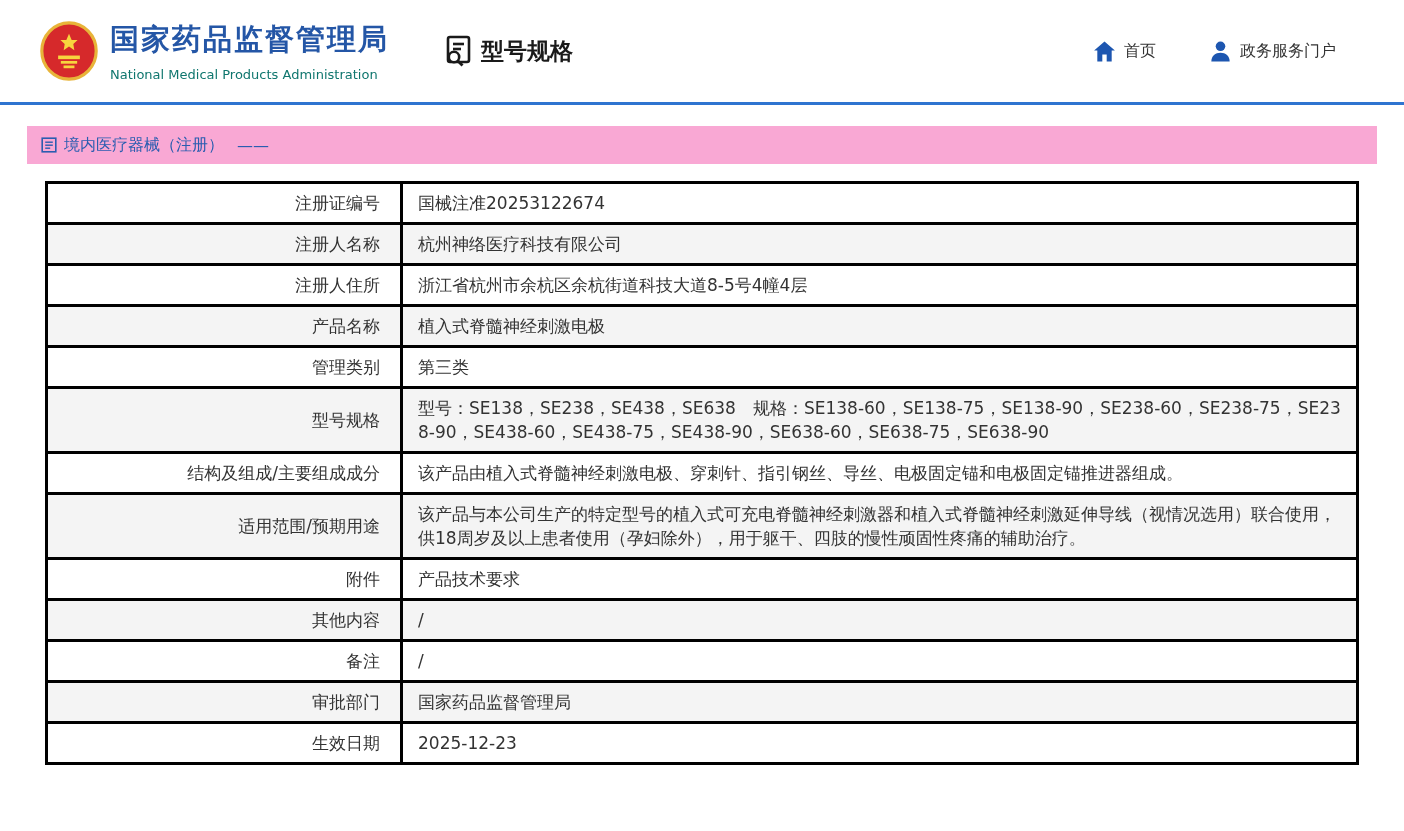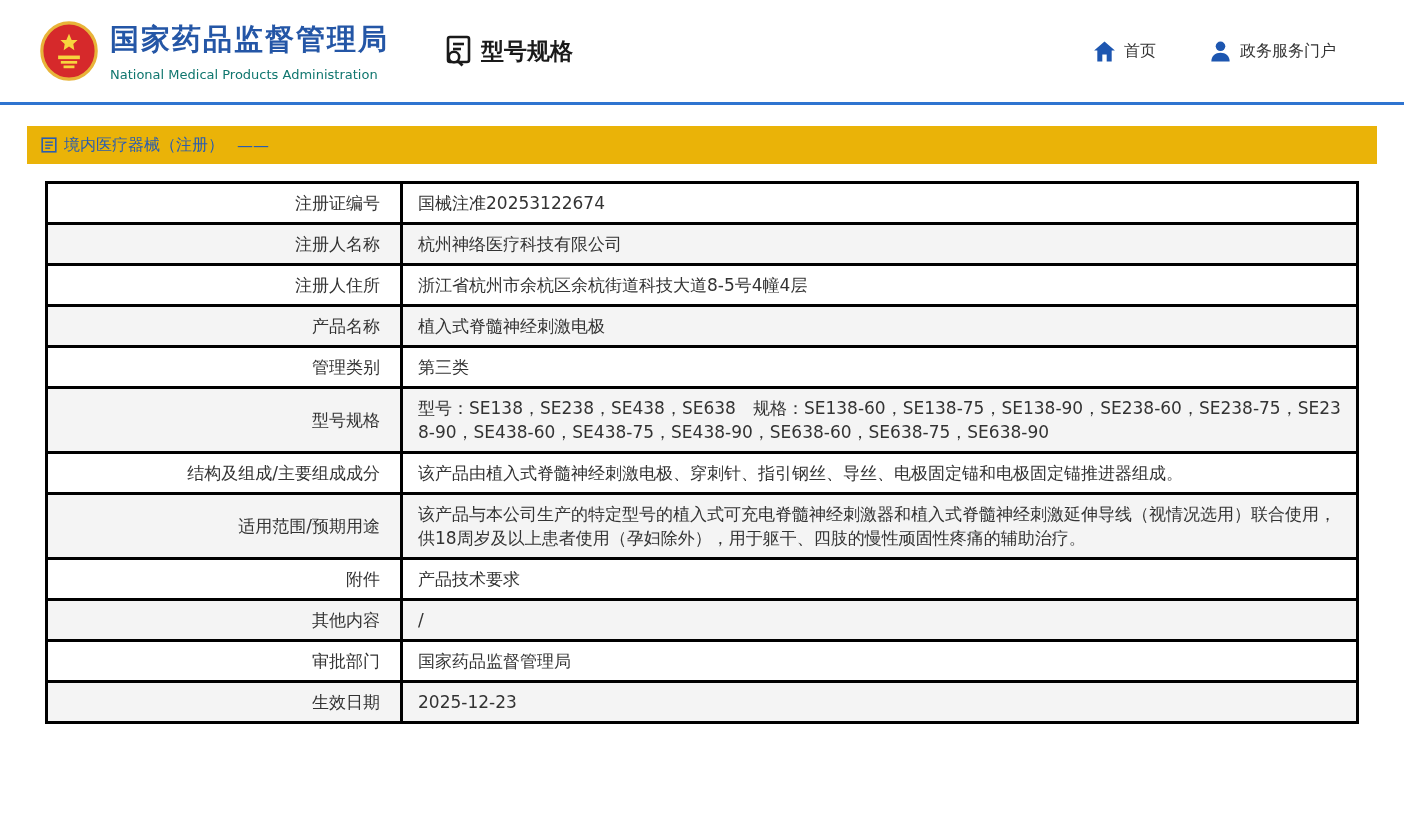--- a/index.html
+++ b/index.html
@@ -36,21 +36,21 @@
     gap: 7px; cursor: pointer;
   }
   .nav-label { font-size: 16px; color: #333; white-space: nowrap; }
 
   .blue-line { height: 3px; background: #2f74d0; }
 
   
   .section-bar {
     margin: 21px 27px 0 27px;
     height: 38px;
-    background: #eab308;
+    background: #f9a8d4;
     display: flex;
     align-items: center;
     gap: 7px;
     padding: 0 14px;
   }
   .section-text { color: #2a5db0; font-size: 16px; }
   .section-dash { color: #2a5db0; font-size: 16px; margin: 0 6px; }
 
   
   .table-wrap { padding: 17px 45px 0 45px; }
@@ -186,20 +186,24 @@
       </tr>
       <tr>
         <td class="label-cell">附件</td>
         <td class="value-cell">产品技术要求</td>
       </tr>
       <tr>
         <td class="label-cell">其他内容</td>
         <td class="value-cell">/</td>
       </tr>
       <tr>
+        <td class="label-cell">备注</td>
+        <td class="value-cell">/</td>
+      </tr>
+      <tr>
         <td class="label-cell">审批部门</td>
         <td class="value-cell">国家药品监督管理局</td>
       </tr>
       <tr>
         <td class="label-cell">生效日期</td>
         <td class="value-cell">2025-12-23</td>
       </tr>
     </tbody>
   </table>
 </div>

